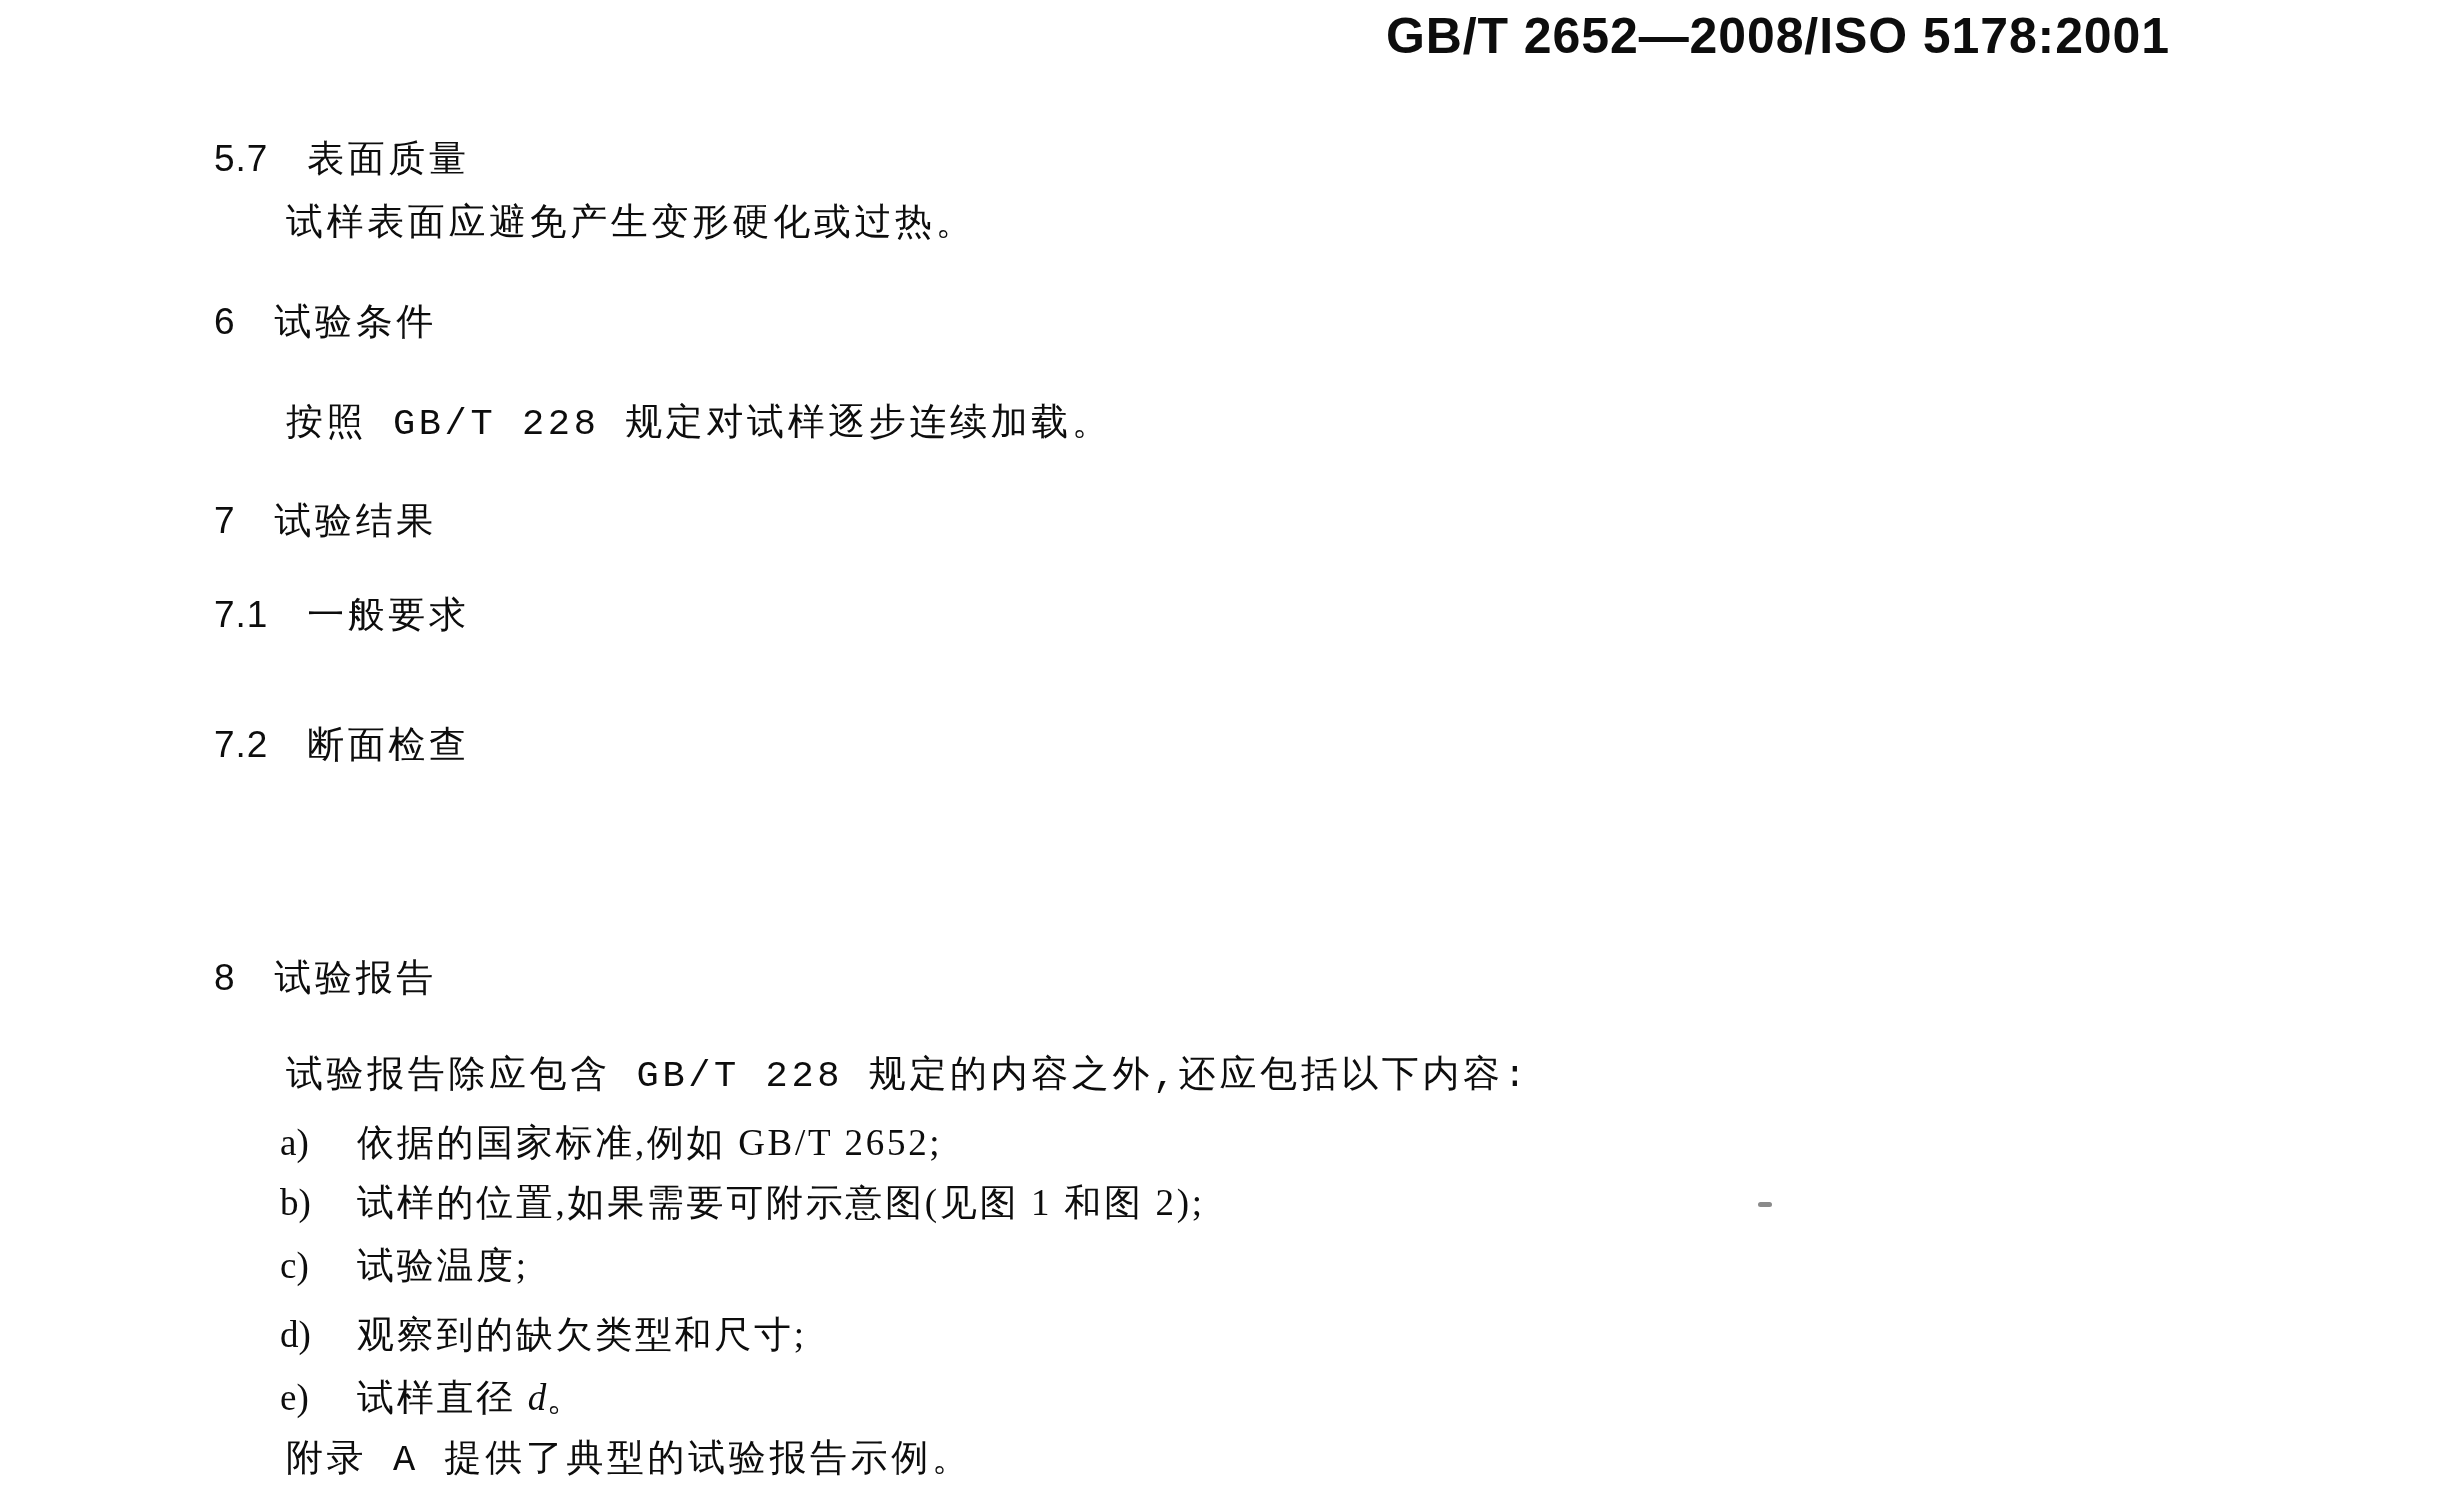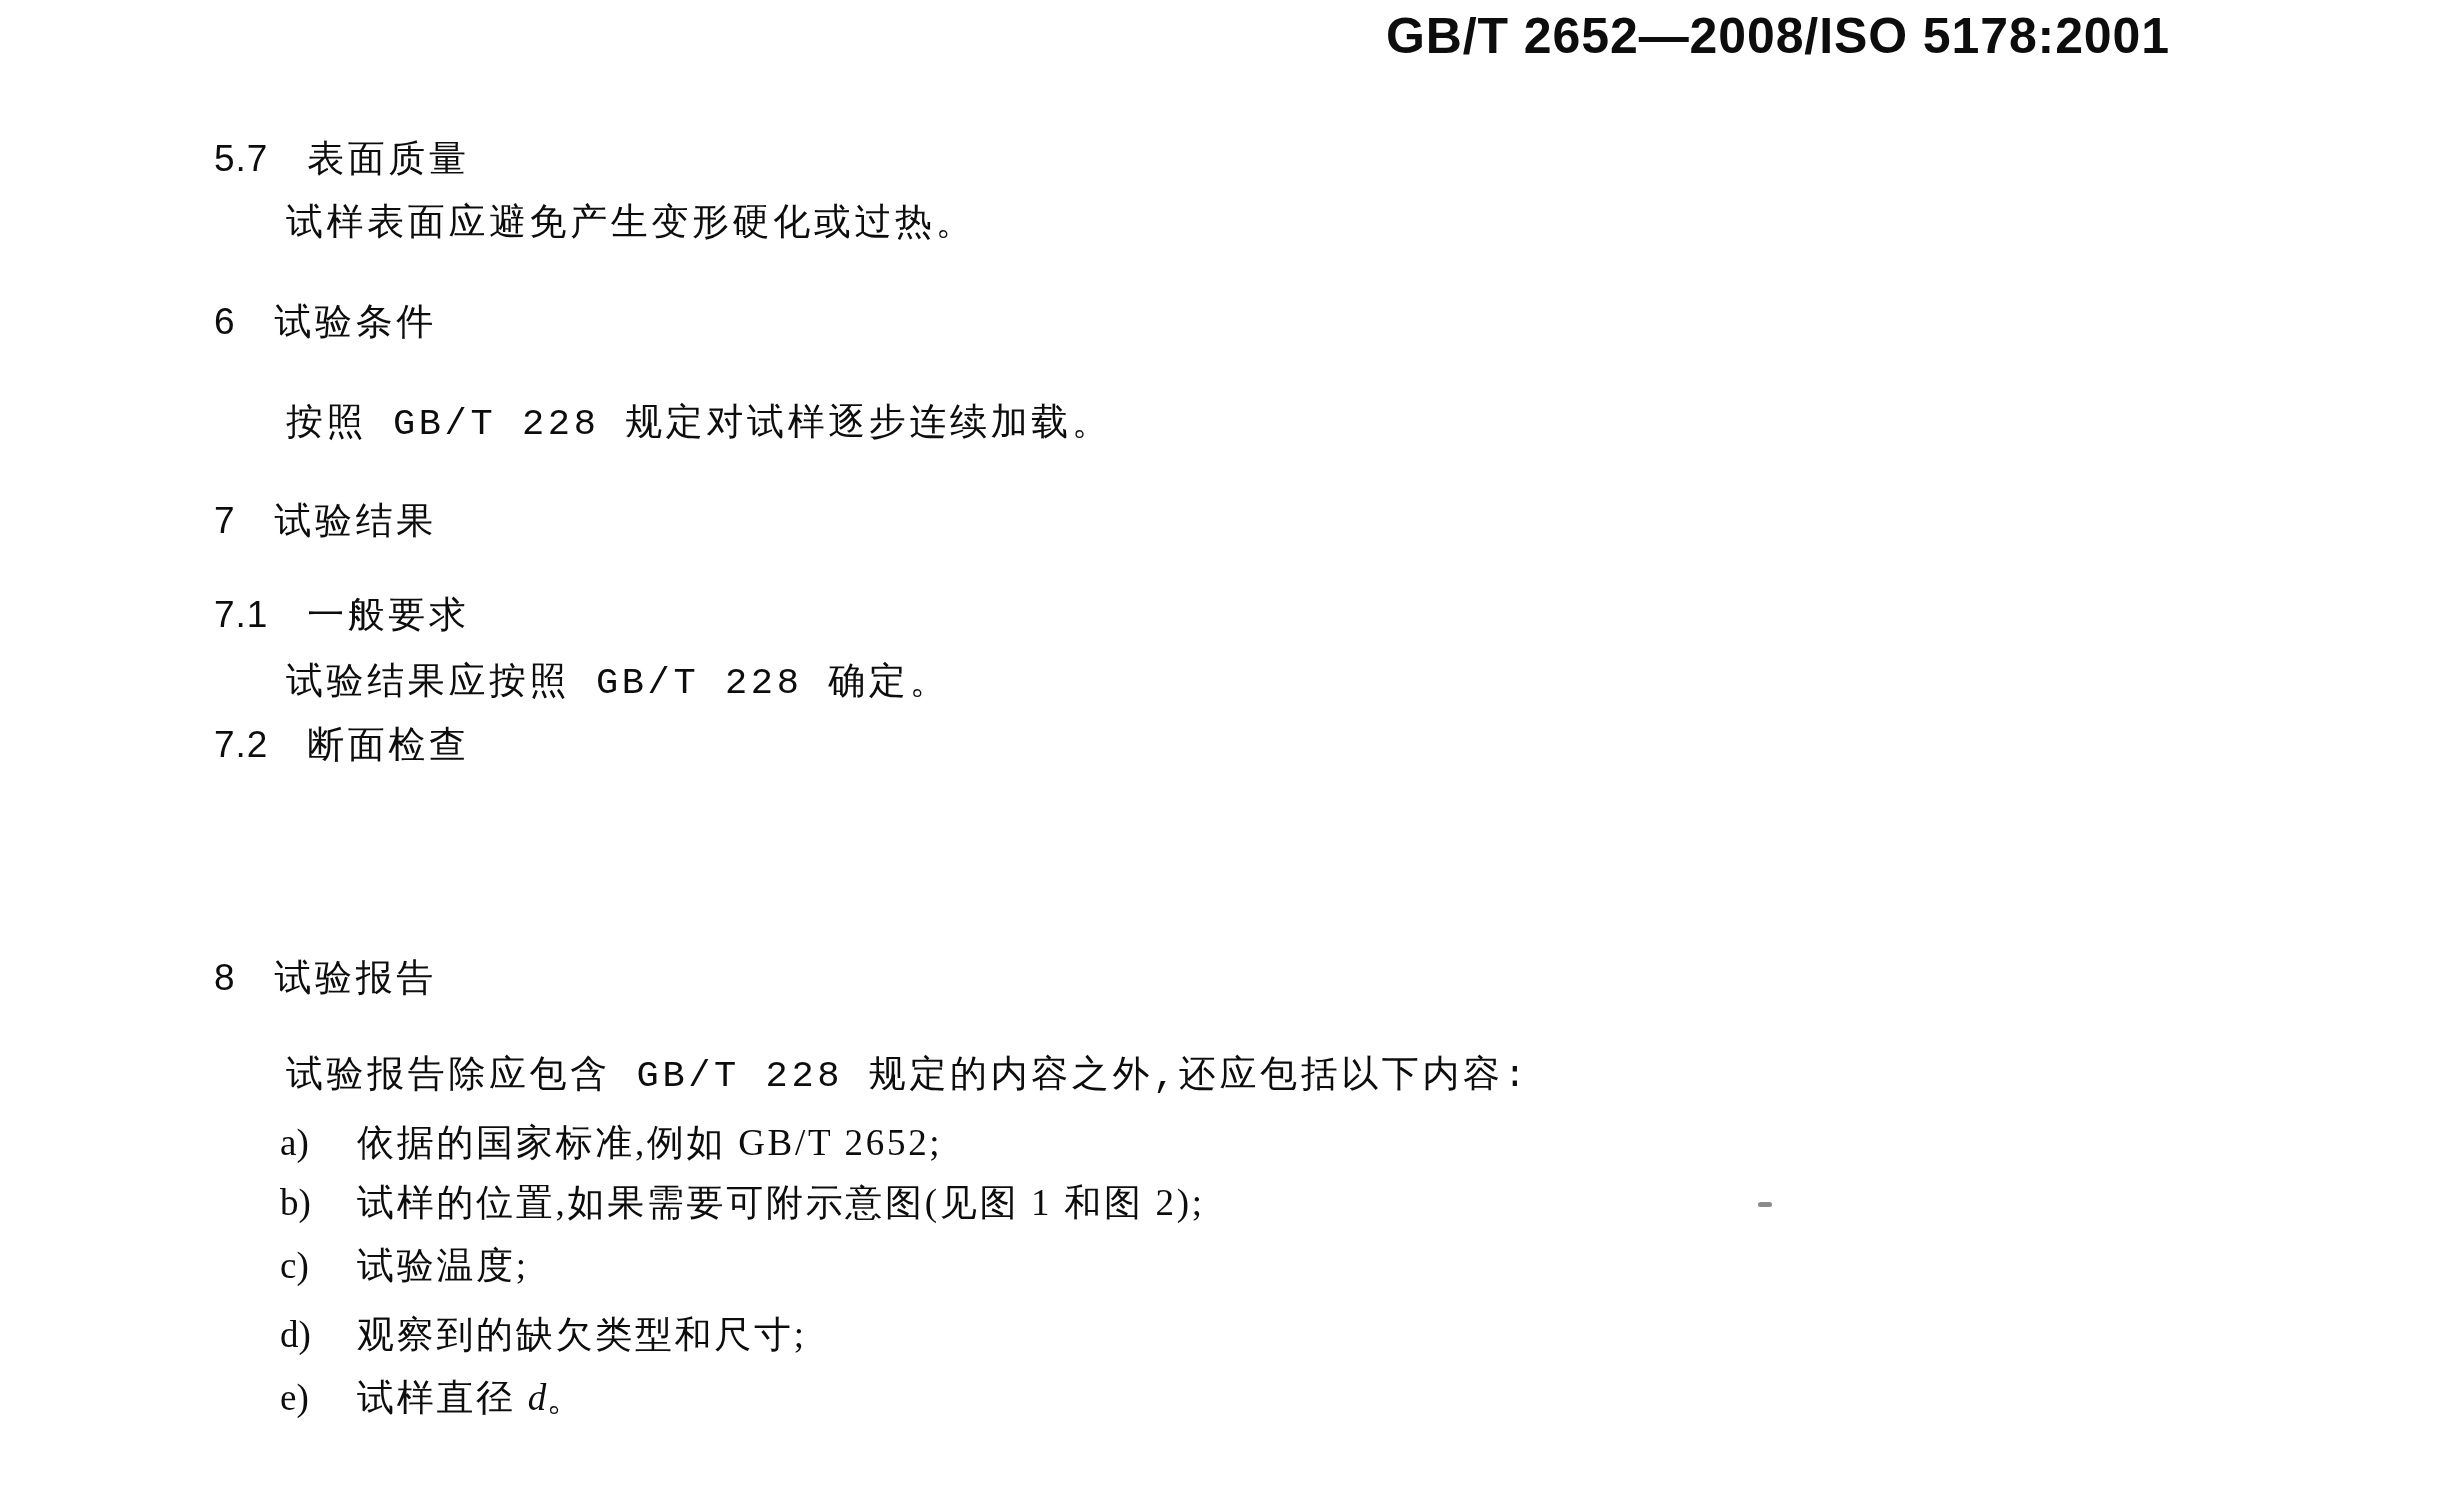--- a/index.html
+++ b/index.html
@@ -113,21 +113,20 @@
   </div>
   <div class="p" style="top:397px;">按照 GB/T 228 规定对试样逐步连续加载。</div>
 
   <div class="h" style="top:496px;">
     <span class="num">7</span><span>试验结果</span>
   </div>
 
   <div class="h" style="top:590px;">
     <span class="num">7.1</span><span>一般要求</span>
   </div>
-  <div class="p" style="top:656px;">试验结果应按照 GB/T 228 确定。</div>
 
   <div class="h" style="top:720px;">
     <span class="num">7.2</span><span>断面检查</span>
   </div>
 
   <div class="h" style="top:953px;">
     <span class="num">8</span><span>试验报告</span>
   </div>
   <div class="p" style="top:1049px;">试验报告除应包含 GB/T 228 规定的内容之外,还应包括以下内容:</div>
 
@@ -140,17 +139,18 @@
   <div class="list-item" style="top:1241px;">
     <span class="marker">c)</span><span>试验温度;</span>
   </div>
   <div class="list-item" style="top:1373px;">
     <span class="marker">e)</span><span>试样直径 </span><span class="var-italic">d</span><span>。</span>
   </div>
   <div class="list-item" style="top:1310px;">
     <span class="marker">d)</span><span>观察到的缺欠类型和尺寸;</span>
   </div>
 
+  <div class="p" style="top:1433px;">附录 A 提供了典型的试验报告示例。</div>
 
   <div class="artifact"></div>
 
 </div>
 
 
 </body></html>

